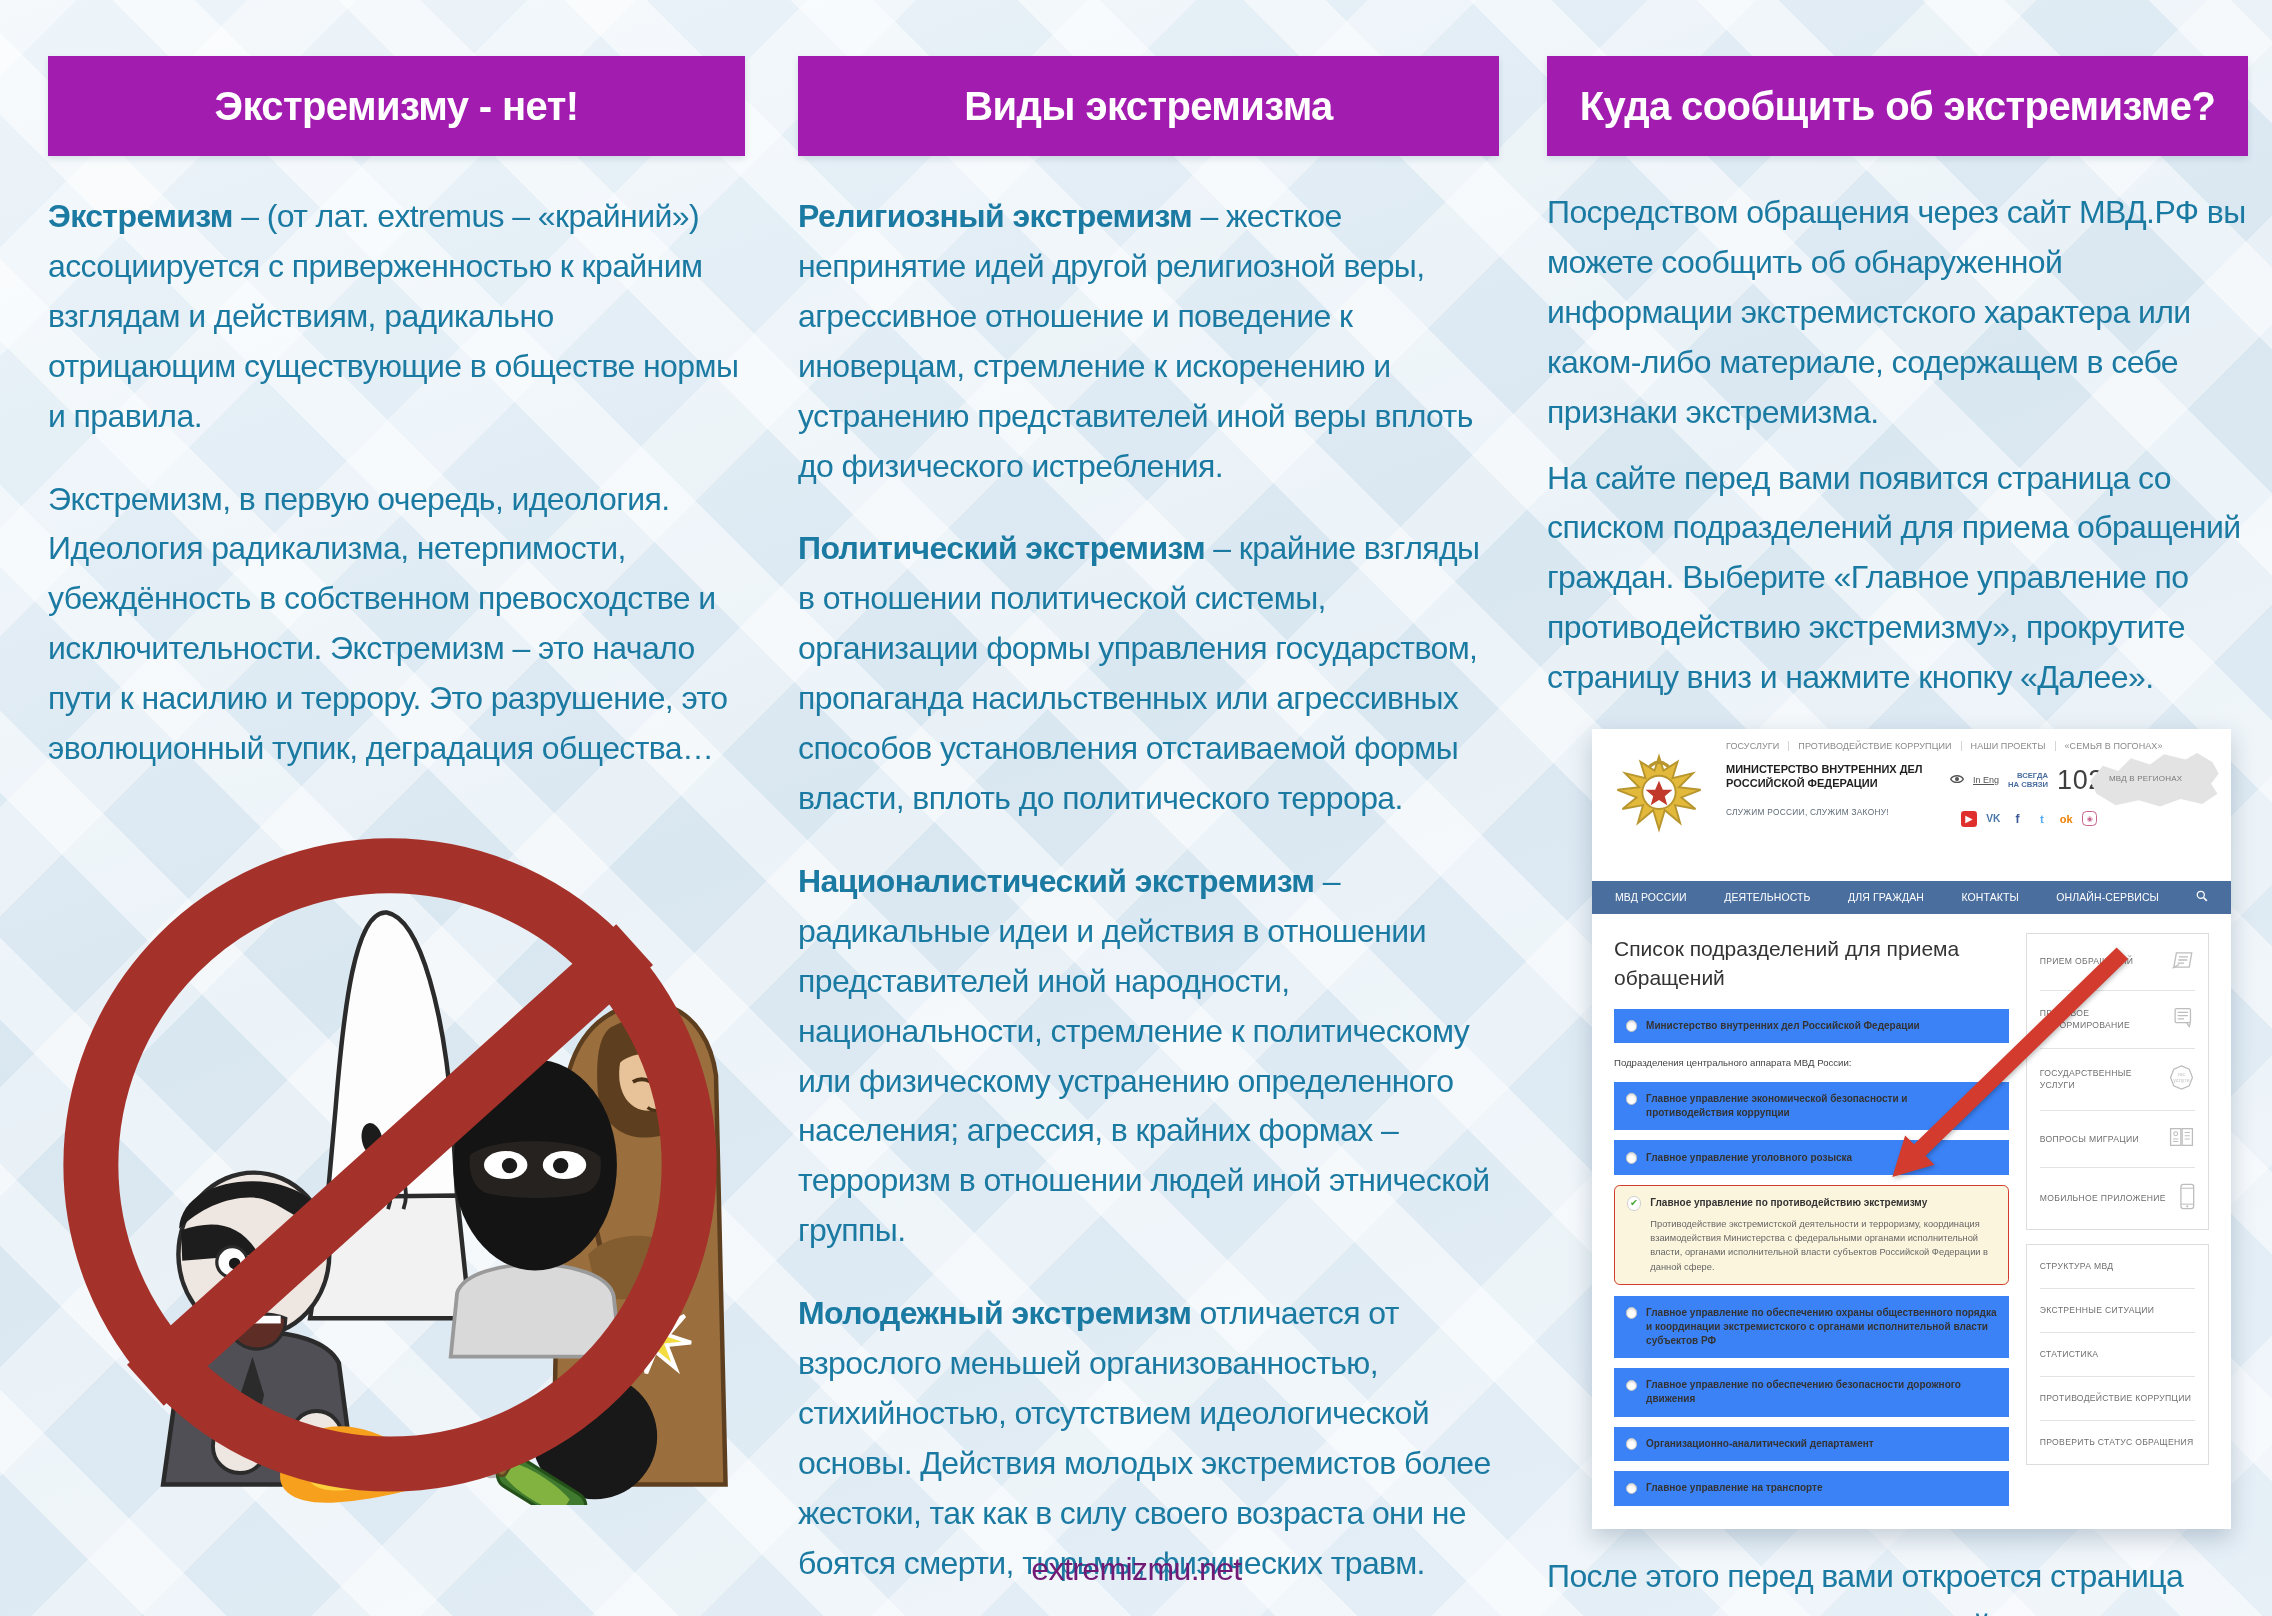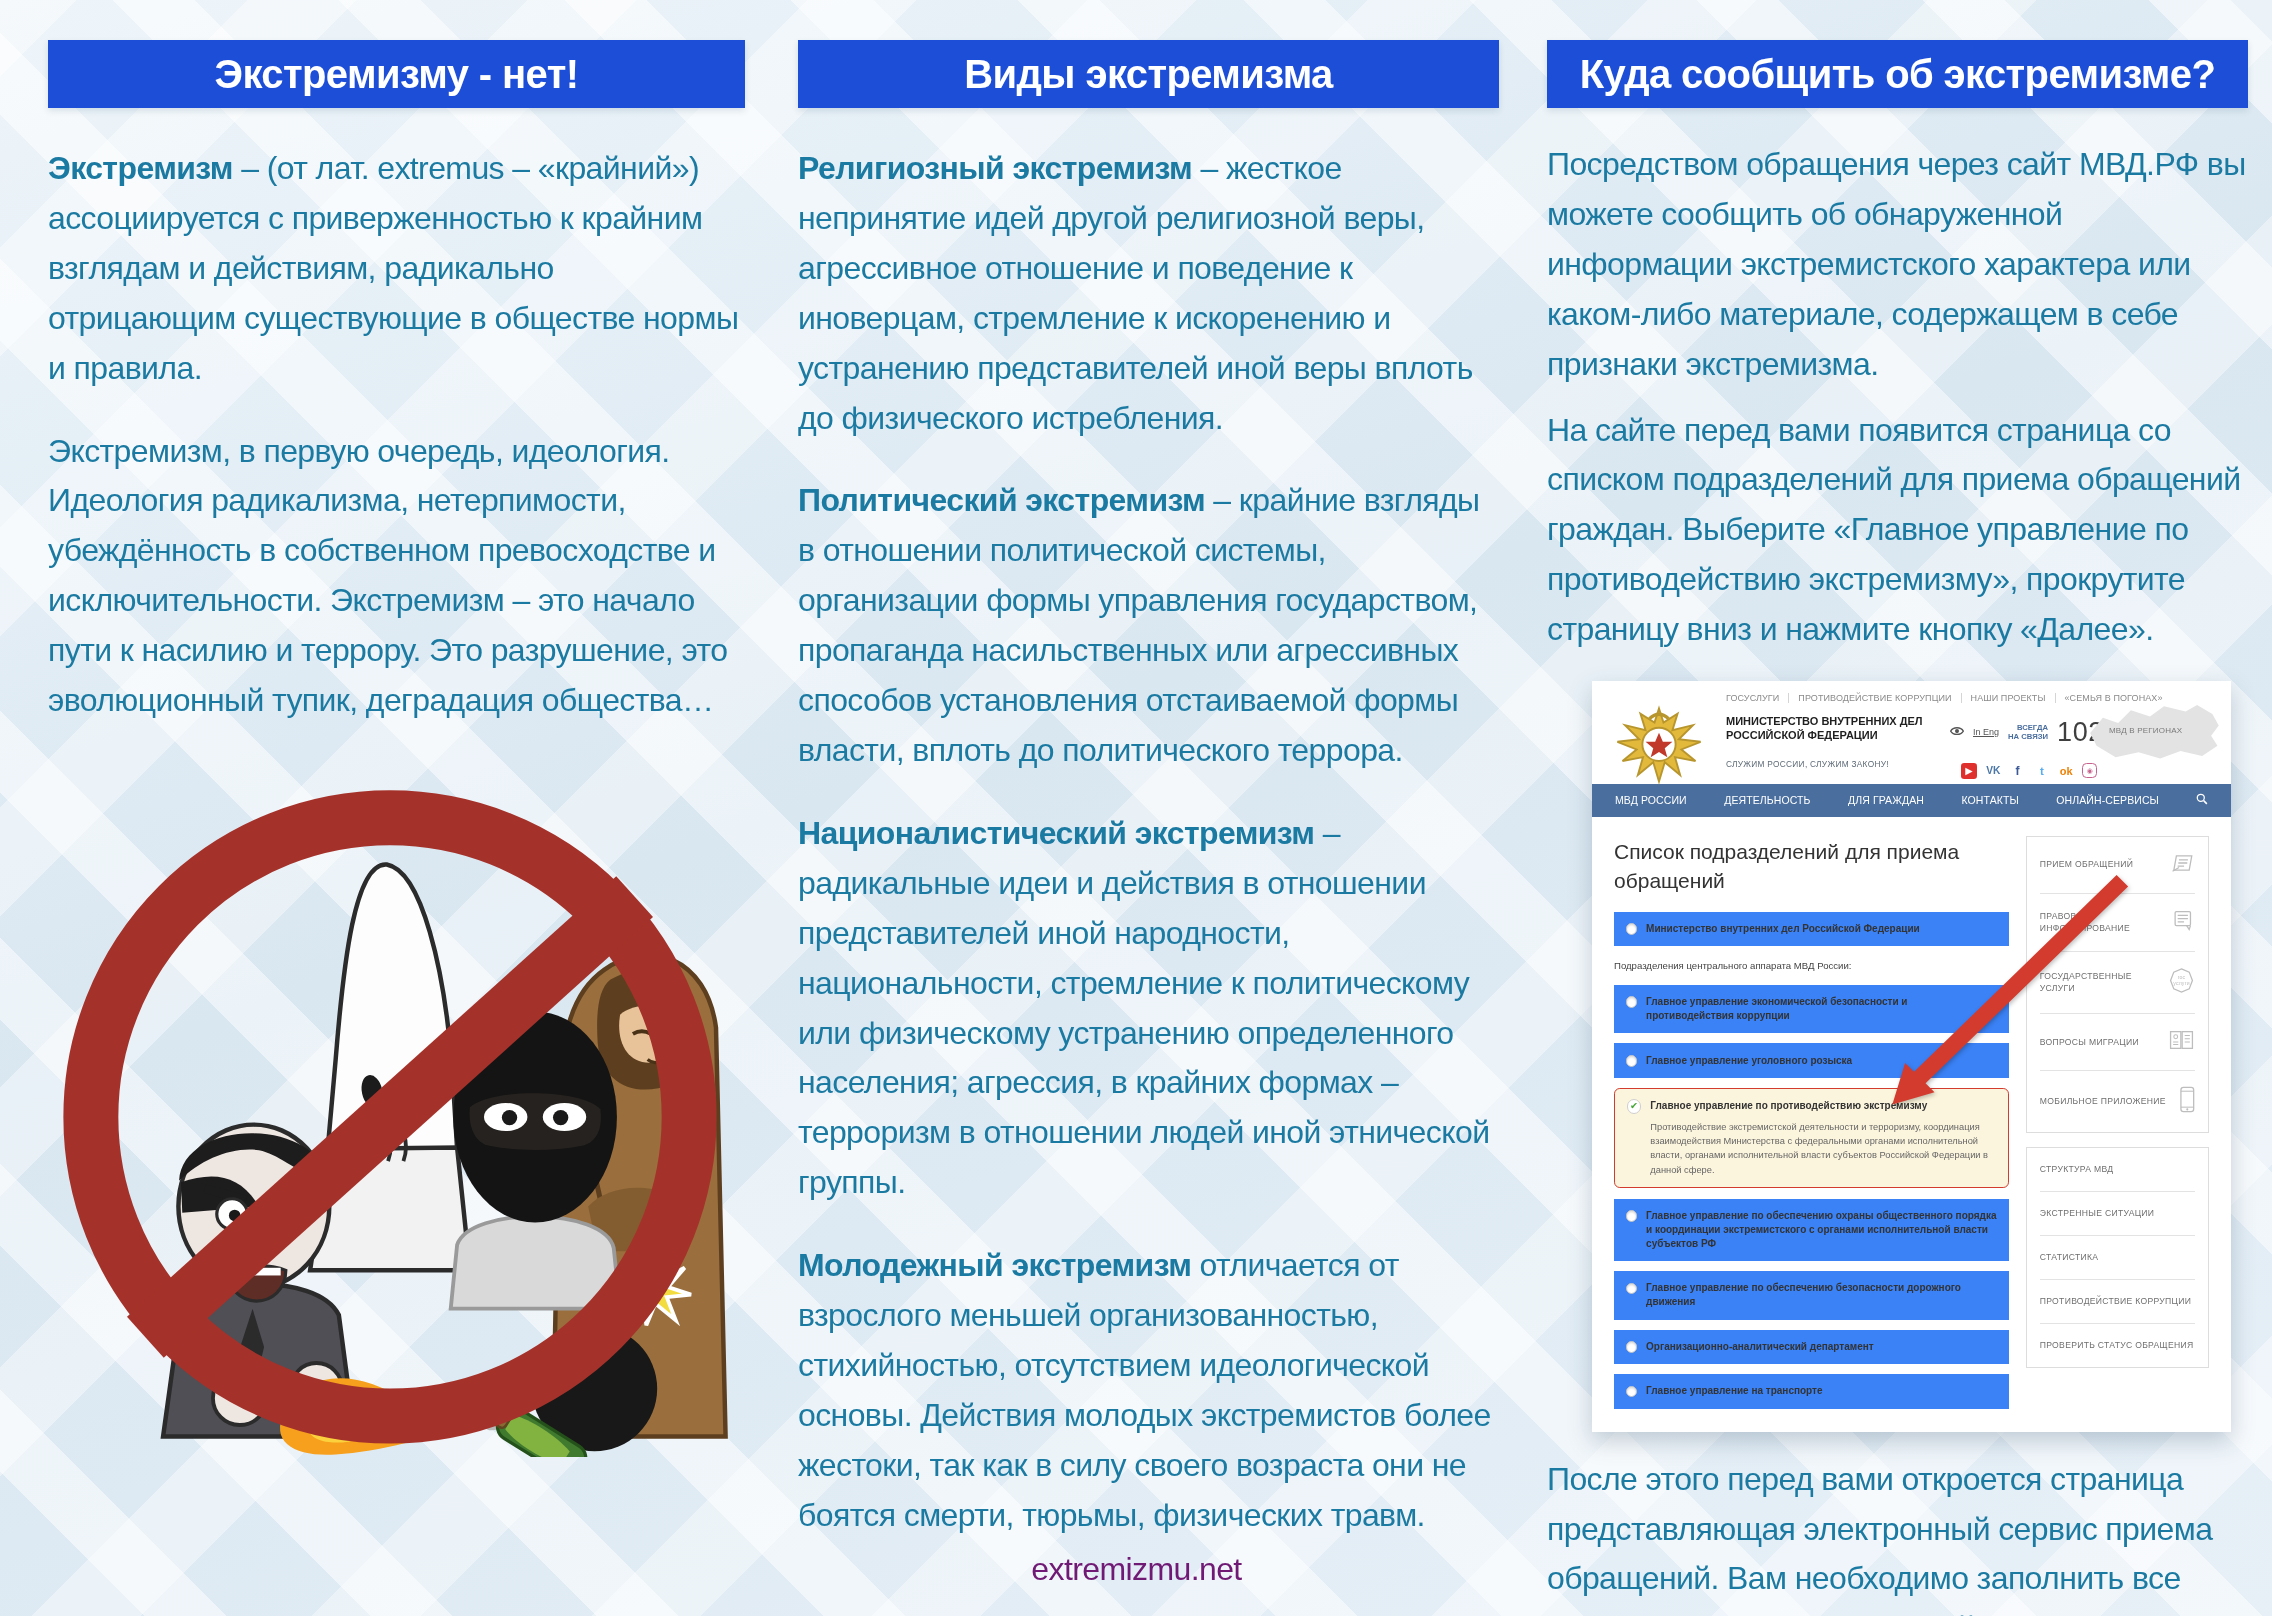--- a/index.html
+++ b/index.html
@@ -11,43 +11,44 @@
     background:
       repeating-linear-gradient(45deg, rgba(255,255,255,0) 0 102px, rgba(255,255,255,.50) 102px 160px),
       repeating-linear-gradient(-45deg, rgba(255,255,255,0) 0 121px, rgba(255,255,255,.40) 121px 198px),
       linear-gradient(160deg,#eef5fa 0%, #d9e7f1 45%, #e7f0f7 100%);
   }
   .col{position:absolute;top:40px;width:701px;}
   #col1{left:48px;width:697px;}
   #col2{left:798px;}
   #col3{left:1547px;}
   .col-header{
-    height:68px;background:#1d4ed8;color:#fff;
+    height:100px;background:#a21caf;color:#fff;
     display:flex;align-items:center;justify-content:center;
     font-size:40px;font-weight:bold;letter-spacing:-0.6px;
     box-shadow:0 2.6px 6.4px rgba(0,60,90,.12);
+    margin-top:16px;
   }
   .body-text{color:#1b7aa2;font-size:32px;line-height:1.56;letter-spacing:-0.6px;}
   .body-text p{margin:0 0 33px 0;}
   .lead{font-weight:bold;}
   .footer-url{
     position:absolute;left:50%;bottom:28px;transform:translateX(-50%);
     color:#701a75;font-size:32px;letter-spacing:-0.6px;
   }
 
   
   .illustration{margin-top:29px;}
 
   
   .site-card{
     position:relative;width:639px;margin:25.6px 0 23px 45px;
     background:#fff;box-shadow:0 9px 22px rgba(40,70,100,.25);
     font-family:"Liberation Sans","DejaVu Sans",sans-serif;
   }
-  .site-top{position:relative;height:103px;}
+  .site-top{position:relative;height:152px;}
   .site-toplinks{
     position:absolute;left:134px;top:12.8px;font-size:9px;color:#8a8a8a;letter-spacing:0.1px;
     display:flex;
   }
   .site-toplinks span{padding:0 9px;border-left:0.6px solid #d5d5d5;}
   .site-toplinks span:first-child{border-left:none;padding-left:0;}
   .site-emblem{position:absolute;left:19px;top:16.6px;}
   .site-org{position:absolute;left:134px;top:33px;color:#1f1f1f;font-weight:bold;font-size:11px;line-height:1.3;}
   .site-slogan{position:absolute;left:134px;top:78px;color:#5f6b77;font-size:8.3px;letter-spacing:0.3px;}
   .site-right{position:absolute;left:358px;top:36px;display:flex;align-items:center;gap:9px;}

